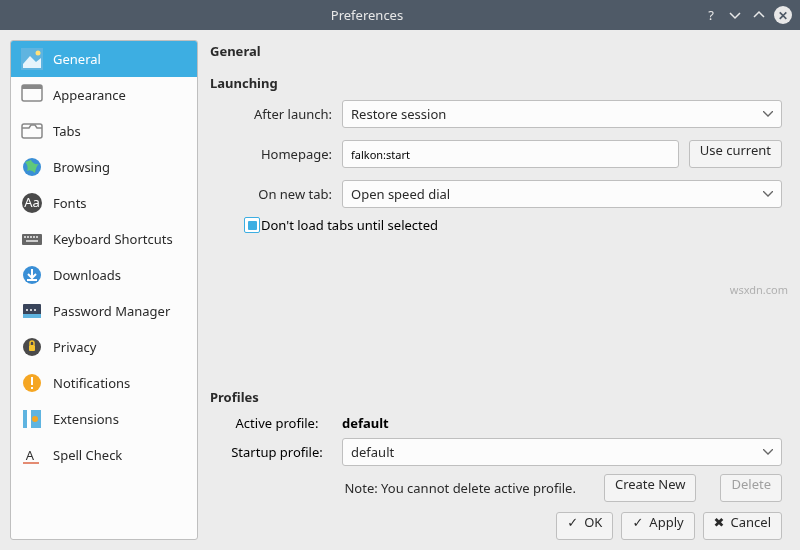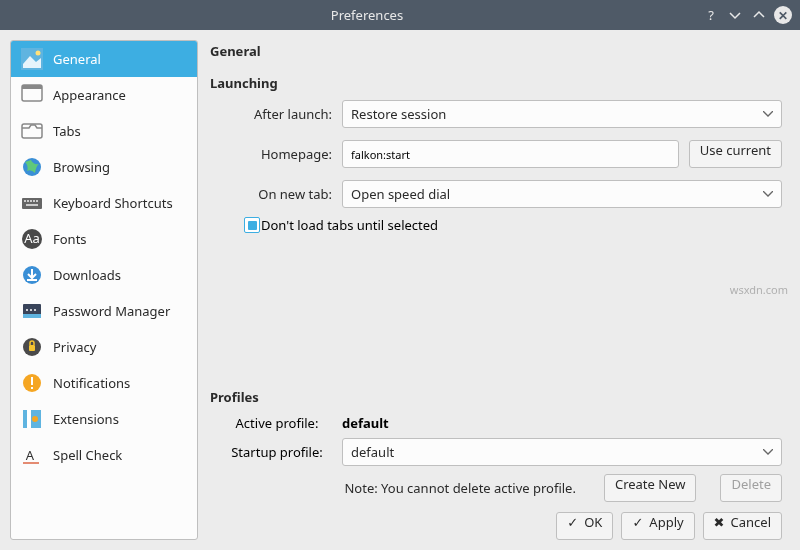--- a/index.html
+++ b/index.html
@@ -102,39 +102,39 @@
             <svg width="22" height="22">
               <circle cx="11" cy="11" r="9" fill="#3a8fd6"></circle>
               <path d="M4 6 Q8 10 6 15 Q10 13 14 17 Q15 10 18 8 Q12 9 10 4" fill="#5fc97a"></path>
             </svg>
           </span>
         <span>Browsing</span>
       </div>
       <div class="side-item">
         <span class="icon">
             <svg width="22" height="22">
+              <circle cx="11" cy="11" r="10" fill="#4a4a4a"></circle>
+              <text x="11" y="15" text-anchor="middle" font-size="10" fill="#fff" font-family="serif">Aa</text>
+            </svg>
+          </span>
+        <span>Fonts</span>
+      </div>
+      <div class="side-item">
+        <span class="icon">
+            <svg width="22" height="22">
               <rect x="1" y="6" width="20" height="11" rx="1" fill="#666"></rect>
               <rect x="3" y="8" width="2" height="2" fill="#ccc"></rect>
               <rect x="6" y="8" width="2" height="2" fill="#ccc"></rect>
               <rect x="9" y="8" width="2" height="2" fill="#ccc"></rect>
               <rect x="12" y="8" width="2" height="2" fill="#ccc"></rect>
               <rect x="15" y="8" width="2" height="2" fill="#ccc"></rect>
               <rect x="5" y="12" width="12" height="2" fill="#ccc"></rect>
             </svg>
           </span>
         <span>Keyboard Shortcuts</span>
-      </div>
-      <div class="side-item">
-        <span class="icon">
-            <svg width="22" height="22">
-              <circle cx="11" cy="11" r="10" fill="#4a4a4a"></circle>
-              <text x="11" y="15" text-anchor="middle" font-size="10" fill="#fff" font-family="serif">Aa</text>
-            </svg>
-          </span>
-        <span>Fonts</span>
       </div>
       <div class="side-item">
         <span class="icon">
             <svg width="22" height="22">
               <circle cx="11" cy="11" r="9" fill="#3a8fd6"></circle>
               <path d="M11 5 L11 13 M7 10 L11 14 L15 10" stroke="#fff" stroke-width="2" fill="none"></path>
               <line x1="6" y1="16" x2="16" y2="16" stroke="#fff" stroke-width="2"></line>
             </svg>
           </span>
         <span>Downloads</span>

